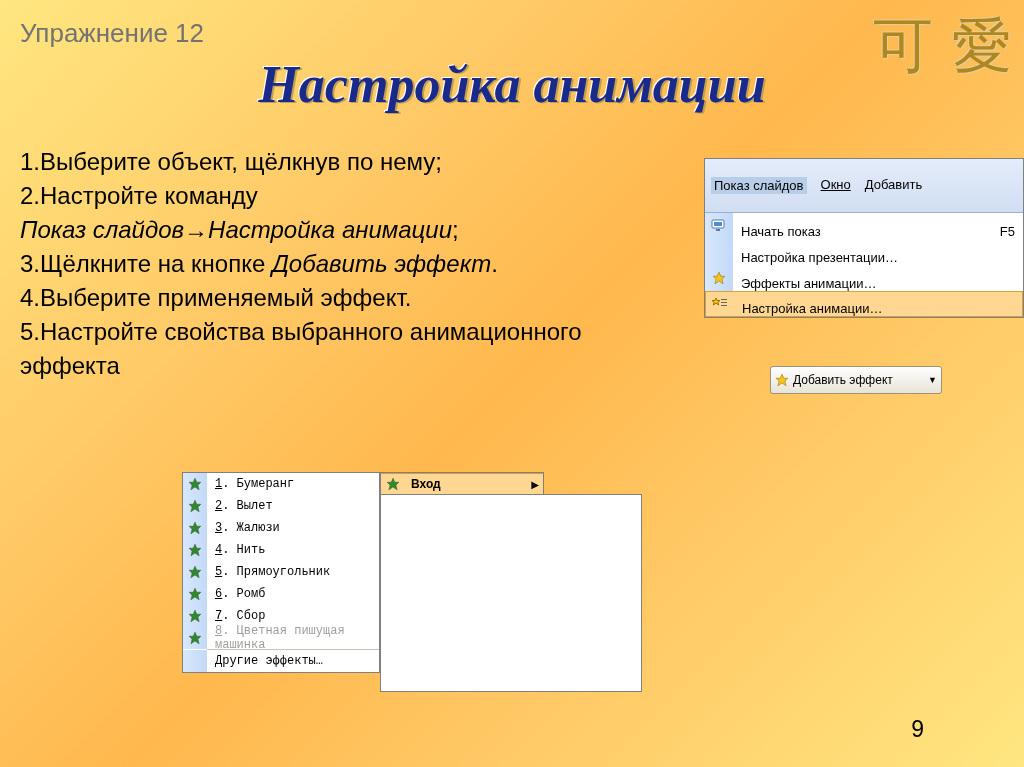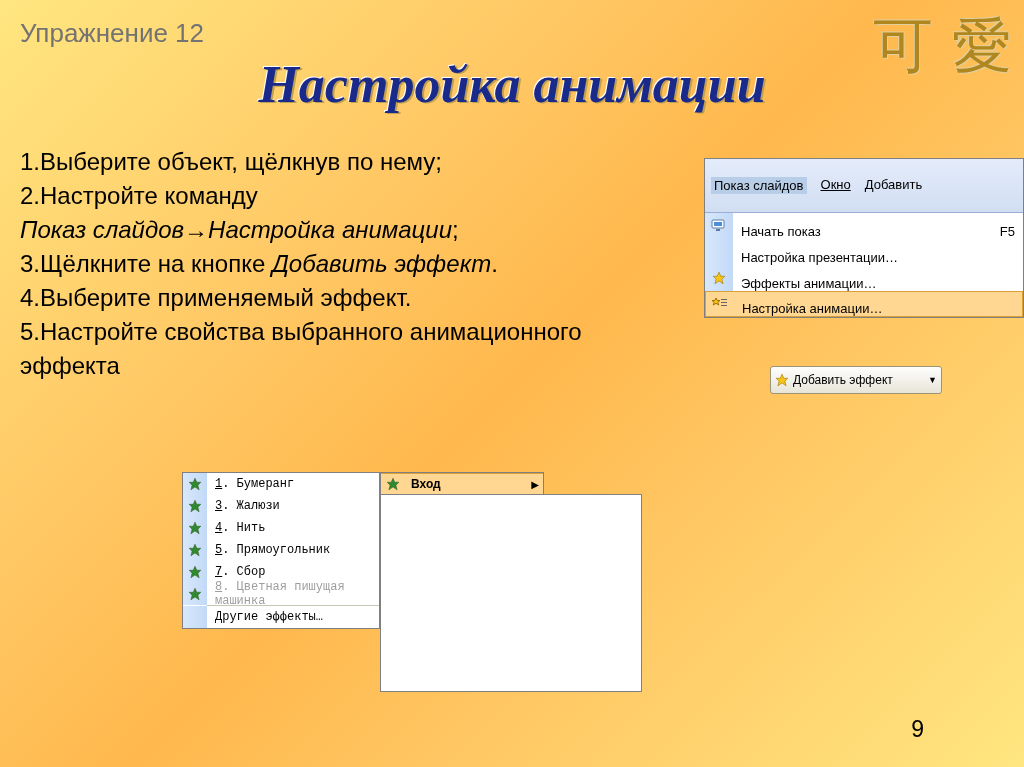--- a/index.html
+++ b/index.html
@@ -290,37 +290,53 @@
         </svg>
       </span>
       <span class="lbl"><span class="num-u">1</span>. Бумеранг</span>
     </div>
     <div class="row">
       <span class="icon-col">
         <svg viewBox="0 0 24 24" width="14" height="14">
           <polygon points="12,2 15,9 22,9 17,14 19,22 12,17 5,22 7,14 2,9 9,9" fill="#2d8a2f" stroke="#406030"></polygon>
         </svg>
       </span>
+      <span class="lbl"><span class="num-u">2</span>. Вылет</span>
+    </div>
+    <div class="row">
+      <span class="icon-col">
+        <svg viewBox="0 0 24 24" width="14" height="14">
+          <polygon points="12,2 15,9 22,9 17,14 19,22 12,17 5,22 7,14 2,9 9,9" fill="#2d8a2f" stroke="#406030"></polygon>
+        </svg>
+      </span>
       <span class="lbl"><span class="num-u">3</span>. Жалюзи</span>
     </div>
     <div class="row">
       <span class="icon-col">
         <svg viewBox="0 0 24 24" width="14" height="14">
           <polygon points="12,2 15,9 22,9 17,14 19,22 12,17 5,22 7,14 2,9 9,9" fill="#2d8a2f" stroke="#406030"></polygon>
         </svg>
       </span>
       <span class="lbl"><span class="num-u">4</span>. Нить</span>
     </div>
     <div class="row">
       <span class="icon-col">
         <svg viewBox="0 0 24 24" width="14" height="14">
           <polygon points="12,2 15,9 22,9 17,14 19,22 12,17 5,22 7,14 2,9 9,9" fill="#2d8a2f" stroke="#406030"></polygon>
         </svg>
       </span>
       <span class="lbl"><span class="num-u">5</span>. Прямоугольник</span>
+    </div>
+    <div class="row">
+      <span class="icon-col">
+        <svg viewBox="0 0 24 24" width="14" height="14">
+          <polygon points="12,2 15,9 22,9 17,14 19,22 12,17 5,22 7,14 2,9 9,9" fill="#2d8a2f" stroke="#406030"></polygon>
+        </svg>
+      </span>
+      <span class="lbl"><span class="num-u">6</span>. Ромб</span>
     </div>
     <div class="row">
       <span class="icon-col">
         <svg viewBox="0 0 24 24" width="14" height="14">
           <polygon points="12,2 15,9 22,9 17,14 19,22 12,17 5,22 7,14 2,9 9,9" fill="#2d8a2f" stroke="#406030"></polygon>
         </svg>
       </span>
       <span class="lbl"><span class="num-u">7</span>. Сбор</span>
     </div>
     <div class="row disabled">

